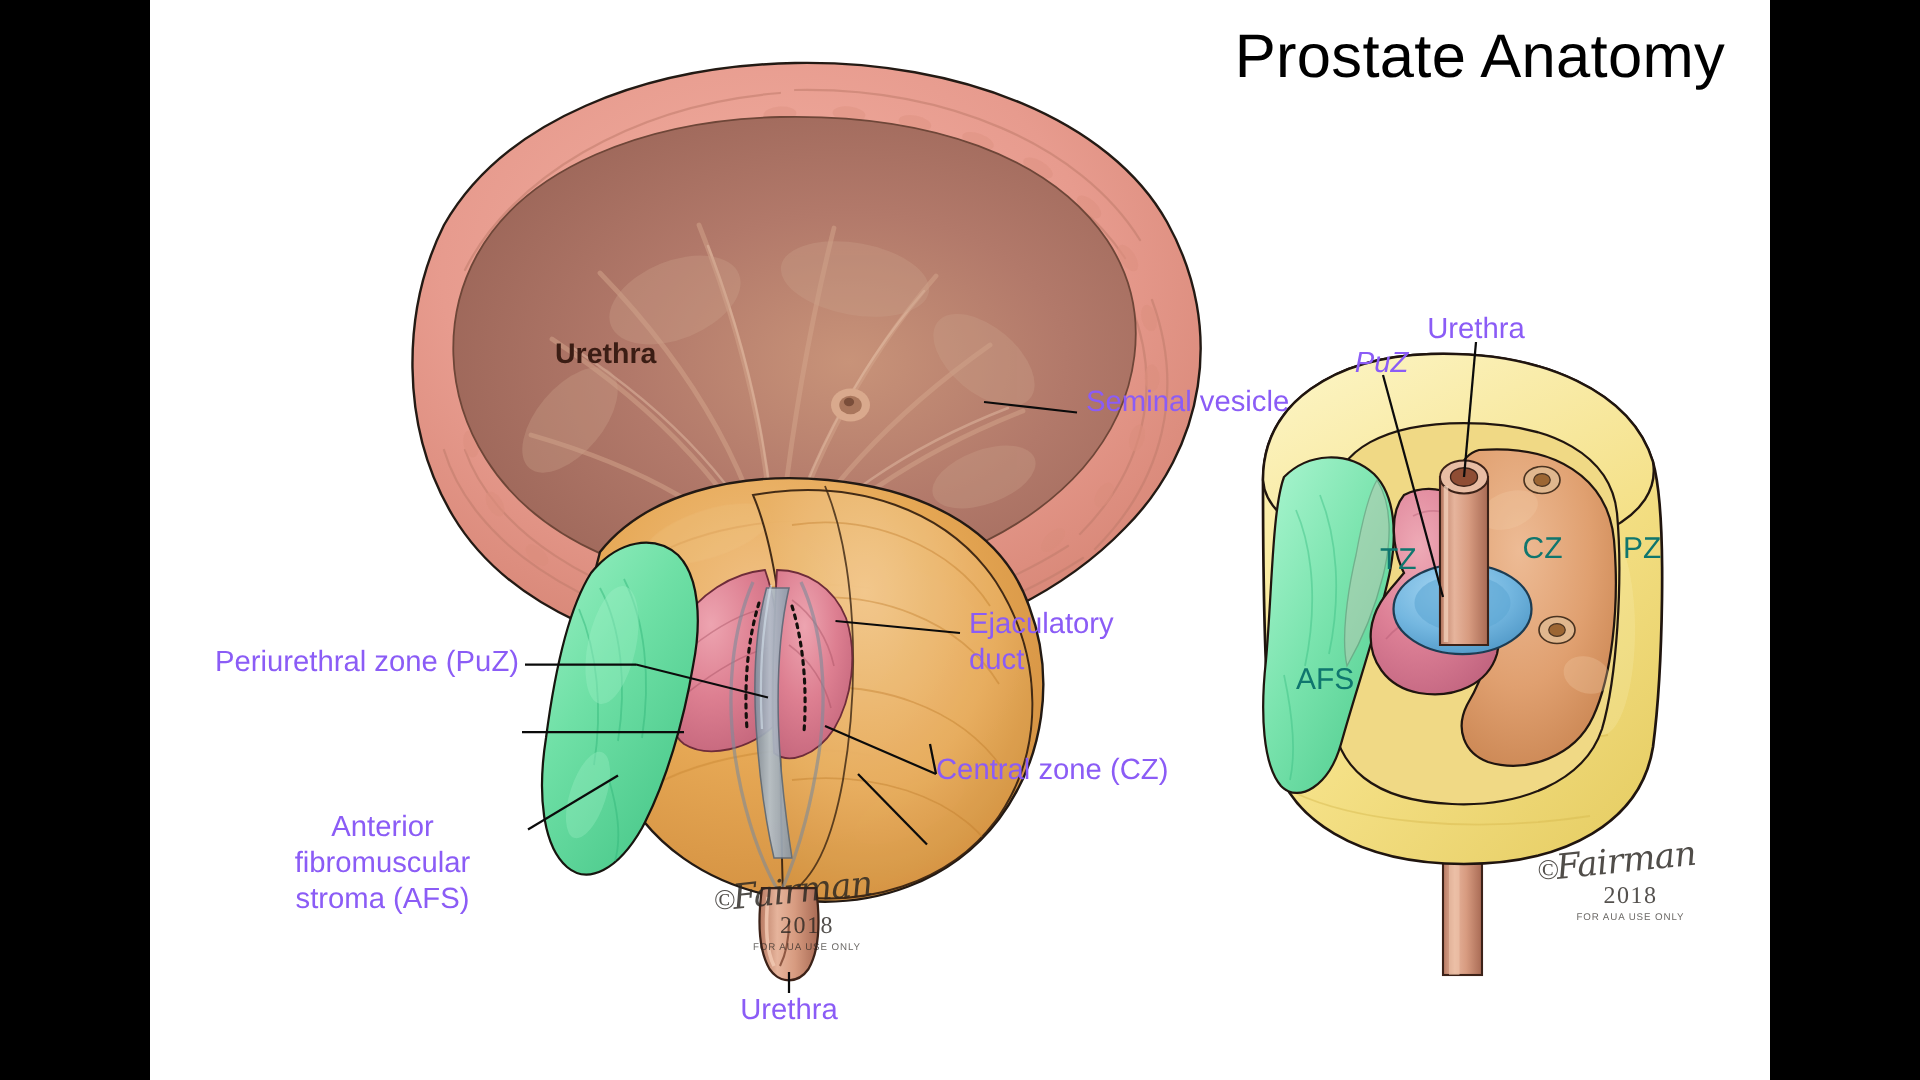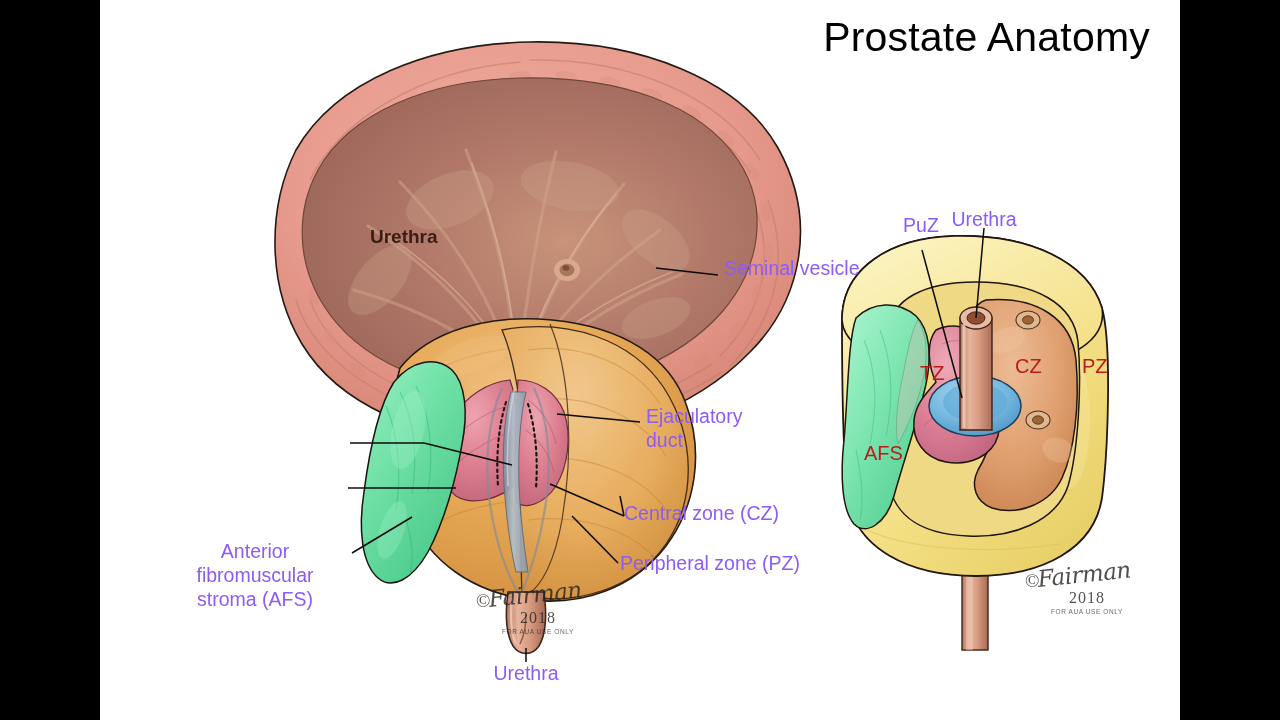--- a/index.html
+++ b/index.html
@@ -57,21 +57,21 @@
     line-height: 1.22;
     z-index: 28;
     white-space: pre-line;
   }
   .lbl.r  { text-align: right; }
   .lbl.c  { text-align: center; }
 
   .zlbl {
     position: absolute;
     font-size: 20px;
-    color: #b91c1c;
+    color: #0f766e;
     z-index: 29;
   }
 
   #bladder-label {
     position: absolute;
     left: 270px; top: 226px;
     font-size: 19px;
     font-weight: 700;
     color: #3b1d14;
     z-index: 29;
@@ -564,33 +564,33 @@
 
     <div id="bladder-label">Urethra</div>
 
     <div class="lbl" style="left:624px; top:257px;">Seminal vesicle</div>
 
     <div class="lbl" style="left:546px; top:405px;">Ejaculatory
 duct</div>
 
     <div class="lbl" style="left:524px; top:502px;">Central zone (CZ)</div>
 
-    <div class="lbl" style="left:520px; top:552px;">Peripheral zone (PZ)</div>
-
+
+    <div class="lbl r" style="left:0px; top:430px; width:246px;">Periurethral zone (PuZ)</div>
 
 
     <div class="lbl c" style="left:62px; top:540px; width:186px;">Anterior
 fibromuscular
 stroma (AFS)</div>
 
     <div class="lbl c" style="left:356px; top:662px; width:140px;">Urethra</div>
 
     <div class="lbl c" style="left:824px; top:208px; width:120px;">Urethra</div>
 
-    <div class="lbl c" style="left:776px; top:214px; width:90px;">PuZ</div>
+    <div class="lbl c" style="left:776px; top:231px; width:90px;font-style:italic;">PuZ</div>
 
     <div class="zlbl" style="left:764px; top:398px;margin-top:44px;">AFS</div>
 
     <div class="zlbl" style="left:820px; top:362px;">TZ</div>
 
     <div class="zlbl" style="left:915px; top:355px;">CZ</div>
 
     <div class="zlbl" style="left:982px; top:355px;">PZ</div>
 
     <div class="wm" style="left:376px; top:586px;">

